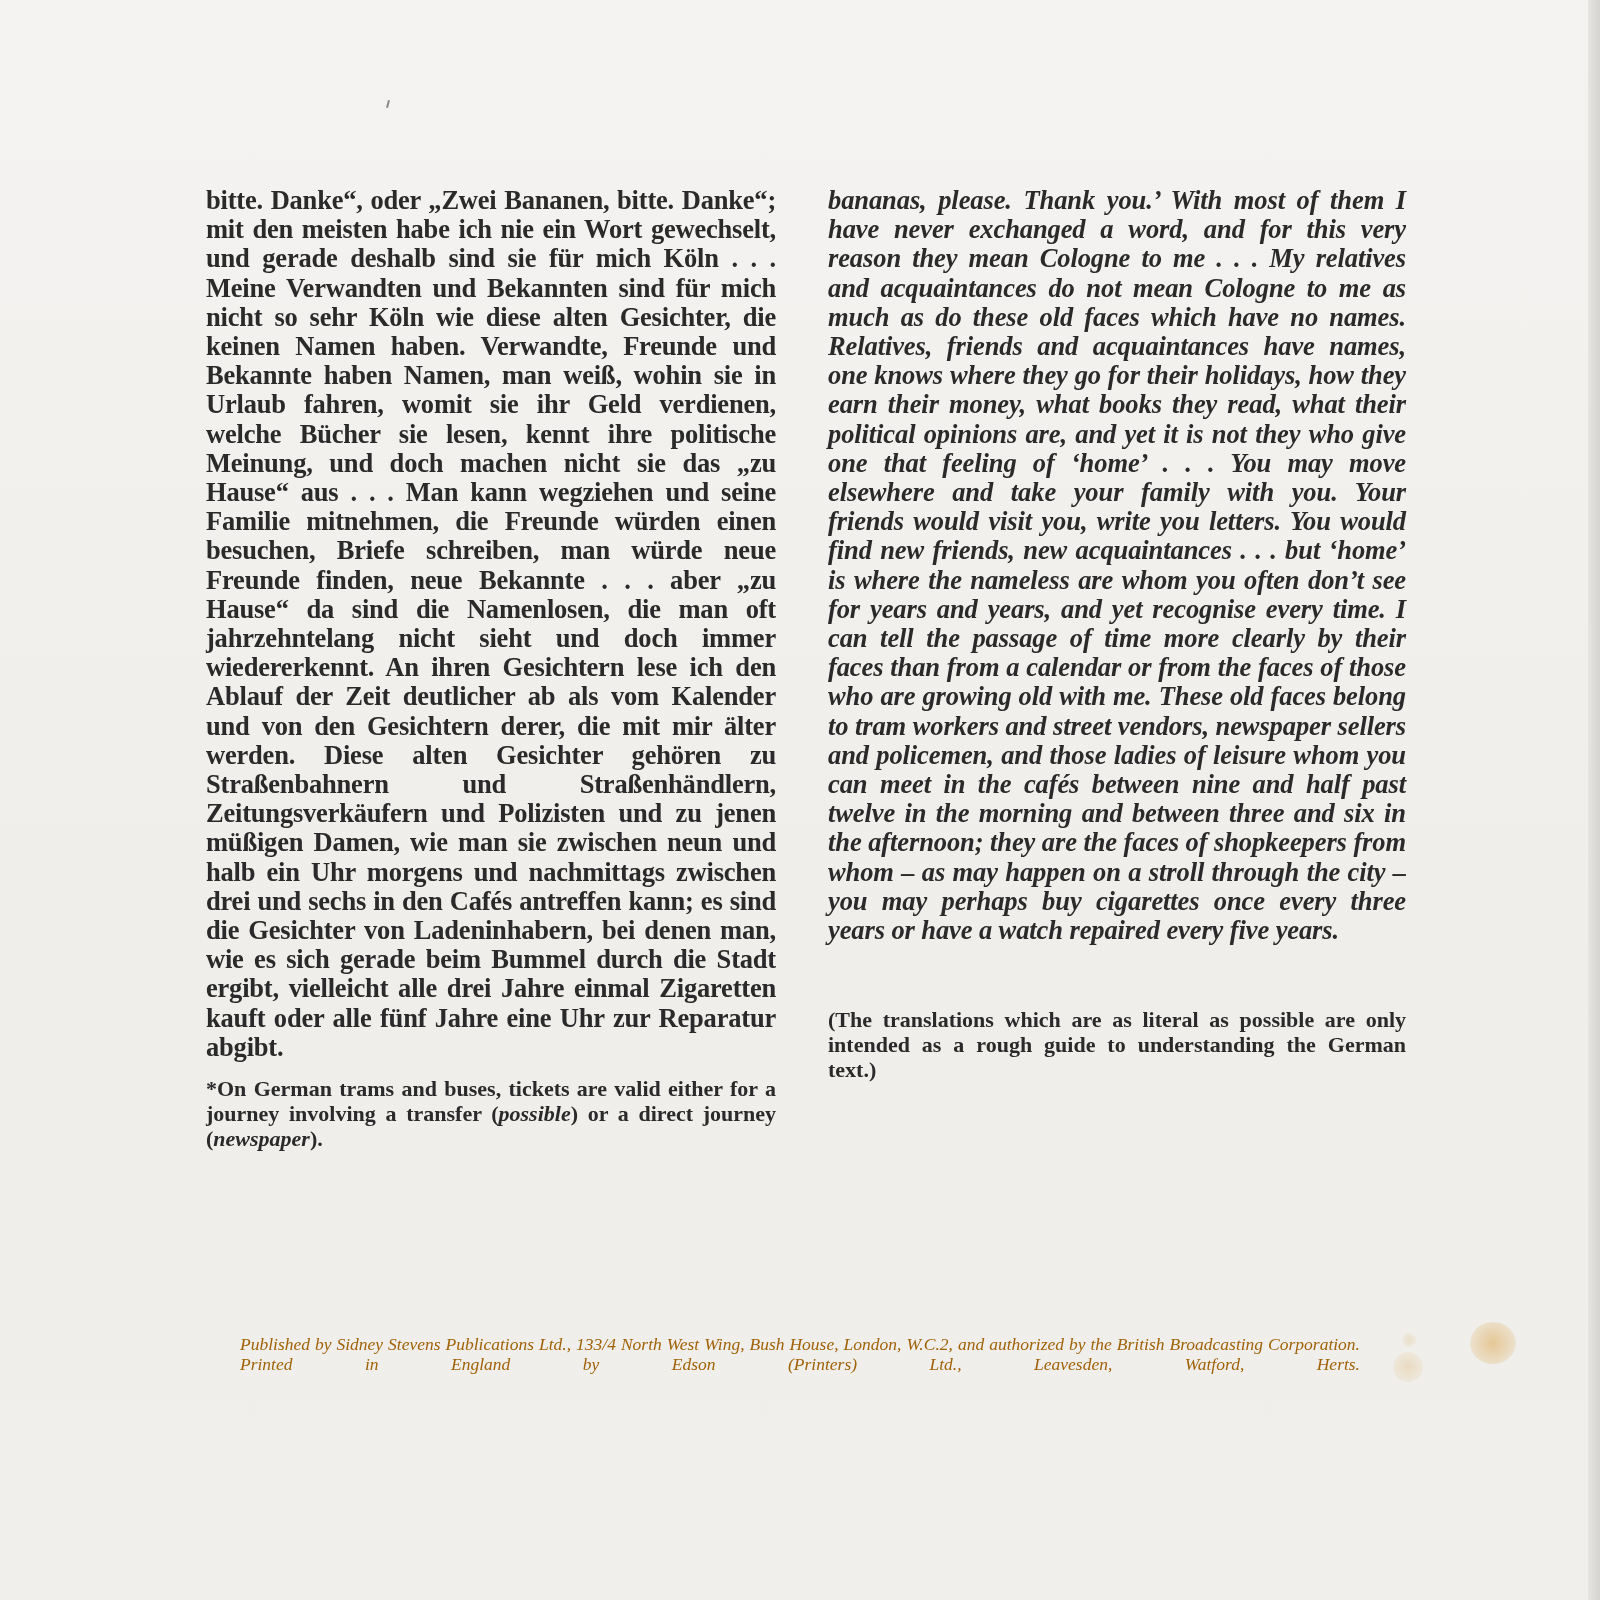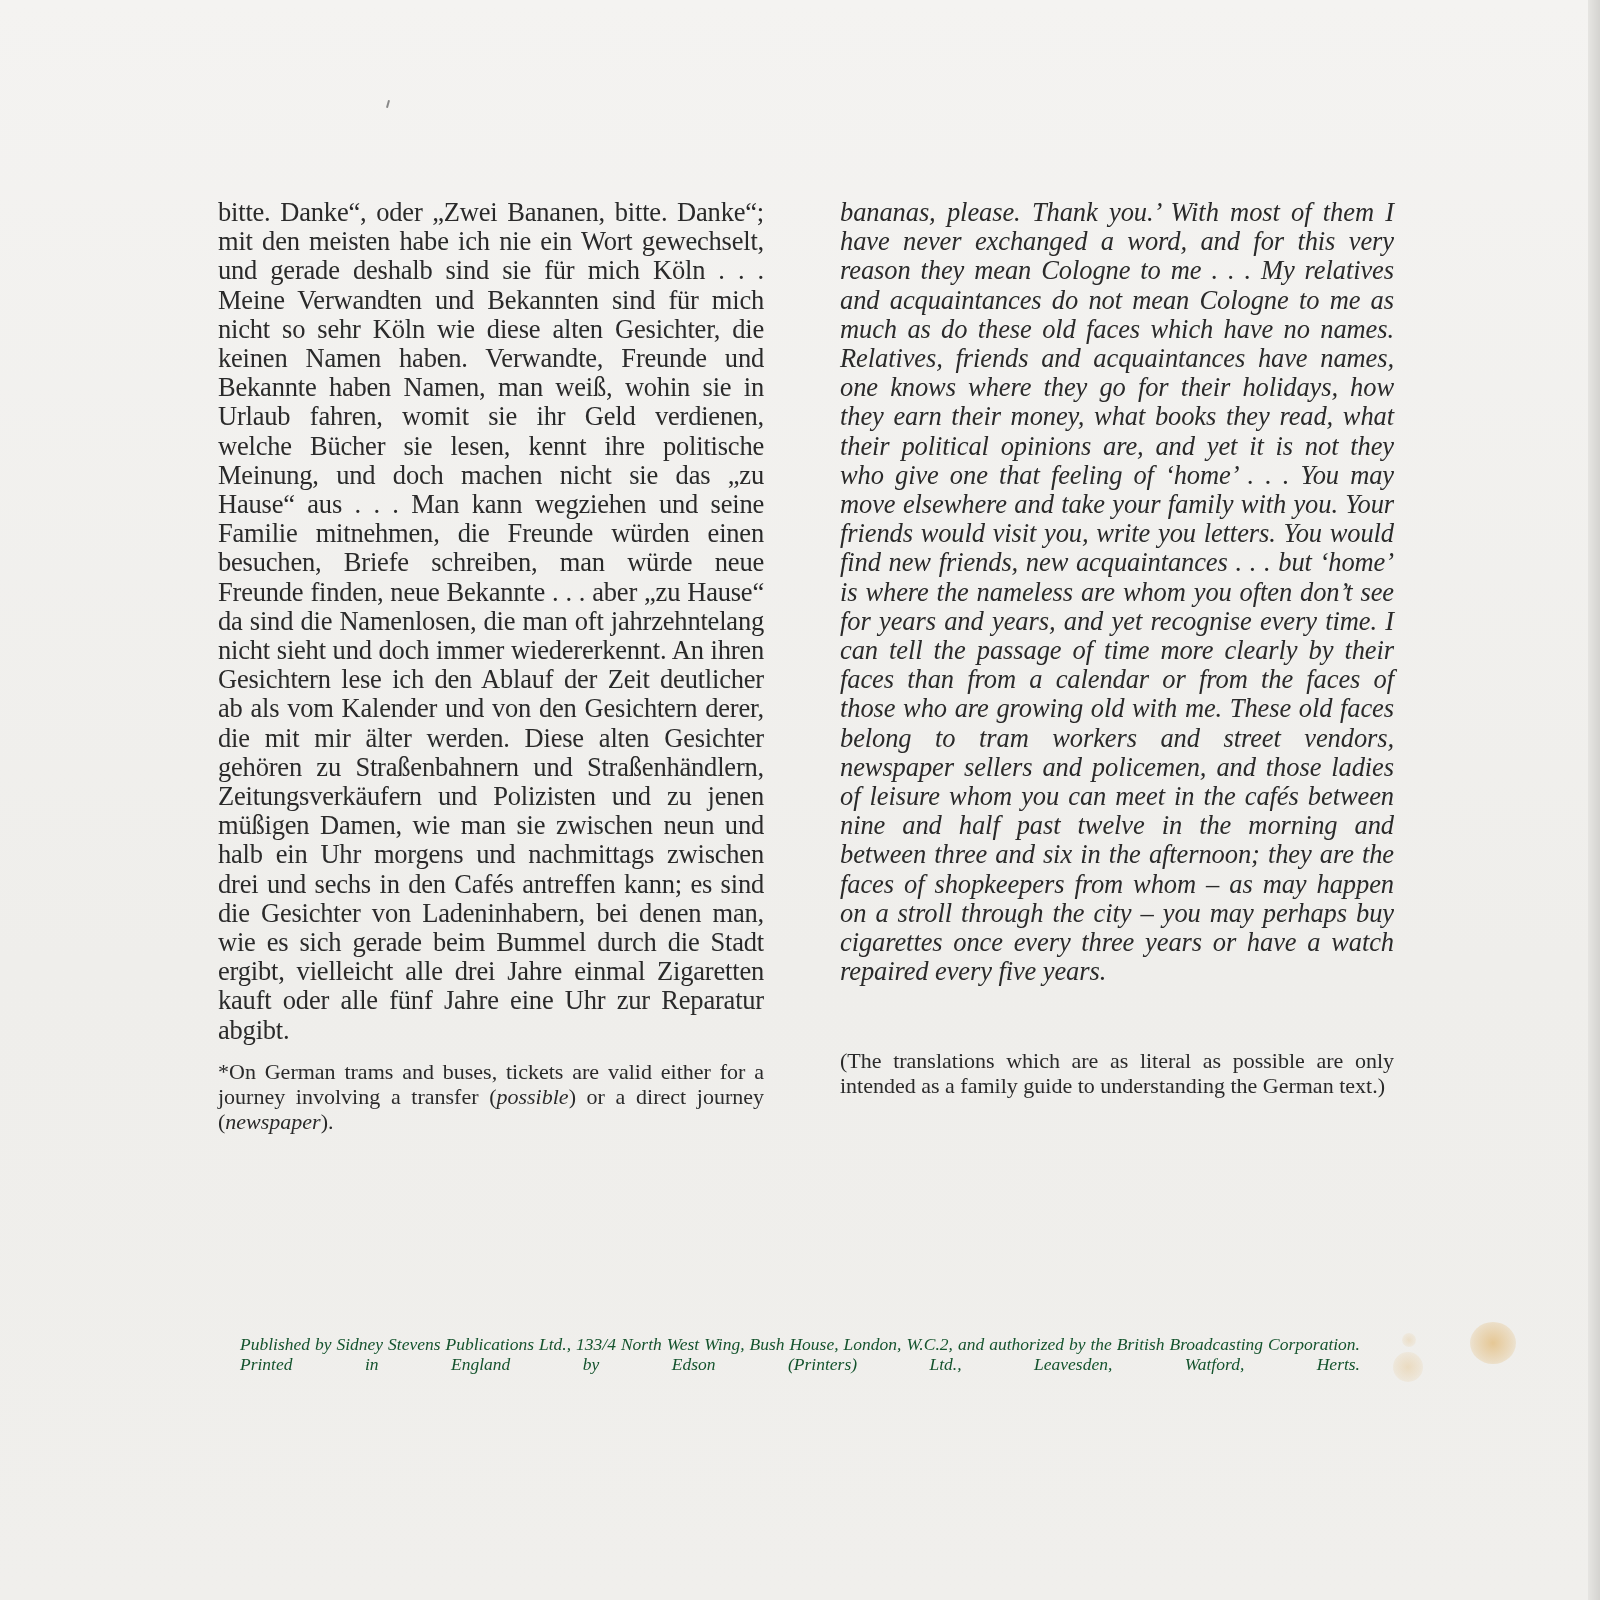--- a/index.html
+++ b/index.html
@@ -21,39 +21,40 @@
     .stain {
       position: absolute; border-radius: 50%;
       background: radial-gradient(circle, rgba(226,186,120,0.75) 0%, rgba(226,186,120,0.35) 60%, rgba(226,186,120,0) 100%);
     }
     .col {
       position: absolute; top: 186px;
     }
     .col-left { left: 206px; width: 570px; }
     .col-right { left: 828px; width: 578px; }
     .col p {
-      margin: 12px;
+      margin: 0;
       text-align: justify;
       font-size: 26.5px;
       line-height: 29.2px;
+      font-weight: bold;
     }
     .col-left p.body { letter-spacing: -0.2px; }
     .col-right p.body { font-style: italic; letter-spacing: -0.1px; }
     .col p.note {
       margin-top: 14px;
       font-size: 22px;
       line-height: 25px;
       font-style: normal;
     }
     .col-right p.note { margin-top: 62px; }
     .note i { font-style: italic; }
     .imprint {
       position: absolute; left: 240px; top: 1334px; width: 1120px;
       font-style: italic; font-size: 17.5px; line-height: 20px;
-      color: #14532d;
+      color: #a16207;
       text-align: justify;
       text-align-last: justify;
     }
     .mark {
       position: absolute; left: 387px; top: 100px; width: 2px; height: 8px;
       background: #888; transform: rotate(15deg);
     }
   </style>
 </head>
 <body>
@@ -66,16 +67,16 @@
 <div class="stain" style="left:1393px; top:1352px; width:30px; height:30px; opacity:0.5;"></div>
 <div class="stain" style="left:1402px; top:1333px; width:14px; height:14px; opacity:0.4;"></div>
 
 <div class="col col-left">
   <p class="body">bitte. Danke“, oder „Zwei Bananen, bitte. Danke“; mit den meisten habe ich nie ein Wort gewechselt, und gerade deshalb sind sie für mich Köln . . . Meine Verwandten und Bekannten sind für mich nicht so sehr Köln wie diese alten Gesichter, die keinen Namen haben. Verwandte, Freunde und Bekannte haben Namen, man weiß, wohin sie in Urlaub fahren, womit sie ihr Geld verdienen, welche Bücher sie lesen, kennt ihre politische Meinung, und doch machen nicht sie das „zu Hause“ aus . . . Man kann wegziehen und seine Familie mitnehmen, die Freunde würden einen besuchen, Briefe schreiben, man würde neue Freunde finden, neue Bekannte . . . aber „zu Hause“ da sind die Namenlosen, die man oft jahrzehntelang nicht sieht und doch immer wiedererkennt. An ihren Gesichtern lese ich den Ablauf der Zeit deutlicher ab als vom Kalender und von den Gesichtern derer, die mit mir älter werden. Diese alten Gesichter gehören zu Straßenbahnern und Straßenhändlern, Zeitungsverkäufern und Polizisten und zu jenen müßigen Damen, wie man sie zwischen neun und halb ein Uhr morgens und nachmittags zwischen drei und sechs in den Cafés antreffen kann; es sind die Gesichter von Ladeninhabern, bei denen man, wie es sich gerade beim Bummel durch die Stadt ergibt, vielleicht alle drei Jahre einmal Zigaretten kauft oder alle fünf Jahre eine Uhr zur Reparatur abgibt.</p>
   <p class="note"><span>*On German trams and buses, tickets are valid either for a journey involving a transfer (</span><i>possible</i><span>) or a direct journey (</span><i>newspaper</i><span>).</span></p>
 </div>
 
 <div class="col col-right">
   <p class="body">bananas, please. Thank you.’ With most of them I have never exchanged a word, and for this very reason they mean Cologne to me . . . My relatives and acquaintances do not mean Cologne to me as much as do these old faces which have no names. Relatives, friends and acquaintances have names, one knows where they go for their holidays, how they earn their money, what books they read, what their political opinions are, and yet it is not they who give one that feeling of ‘home’ . . . You may move elsewhere and take your family with you. Your friends would visit you, write you letters. You would find new friends, new acquaintances . . . but ‘home’ is where the nameless are whom you often don’t see for years and years, and yet recognise every time. I can tell the passage of time more clearly by their faces than from a calendar or from the faces of those who are growing old with me. These old faces belong to tram workers and street vendors, newspaper sellers and policemen, and those ladies of leisure whom you can meet in the cafés between nine and half past twelve in the morning and between three and six in the afternoon; they are the faces of shopkeepers from whom – as may happen on a stroll through the city – you may perhaps buy cigarettes once every three years or have a watch repaired every five years.</p>
-  <p class="note">(The translations which are as literal as possible are only intended as a family guide to understanding the German text.)</p>
+  <p class="note">(The translations which are as literal as possible are only intended as a rough guide to understanding the German text.)</p>
 </div>
 
 <div class="imprint">Published by Sidney Stevens Publications Ltd., 133/4 North West Wing, Bush House, London, W.C.2, and authorized by the British Broadcasting Corporation. Printed in England by Edson (Printers) Ltd., Leavesden, Watford, Herts.</div>
 
 </body></html>

